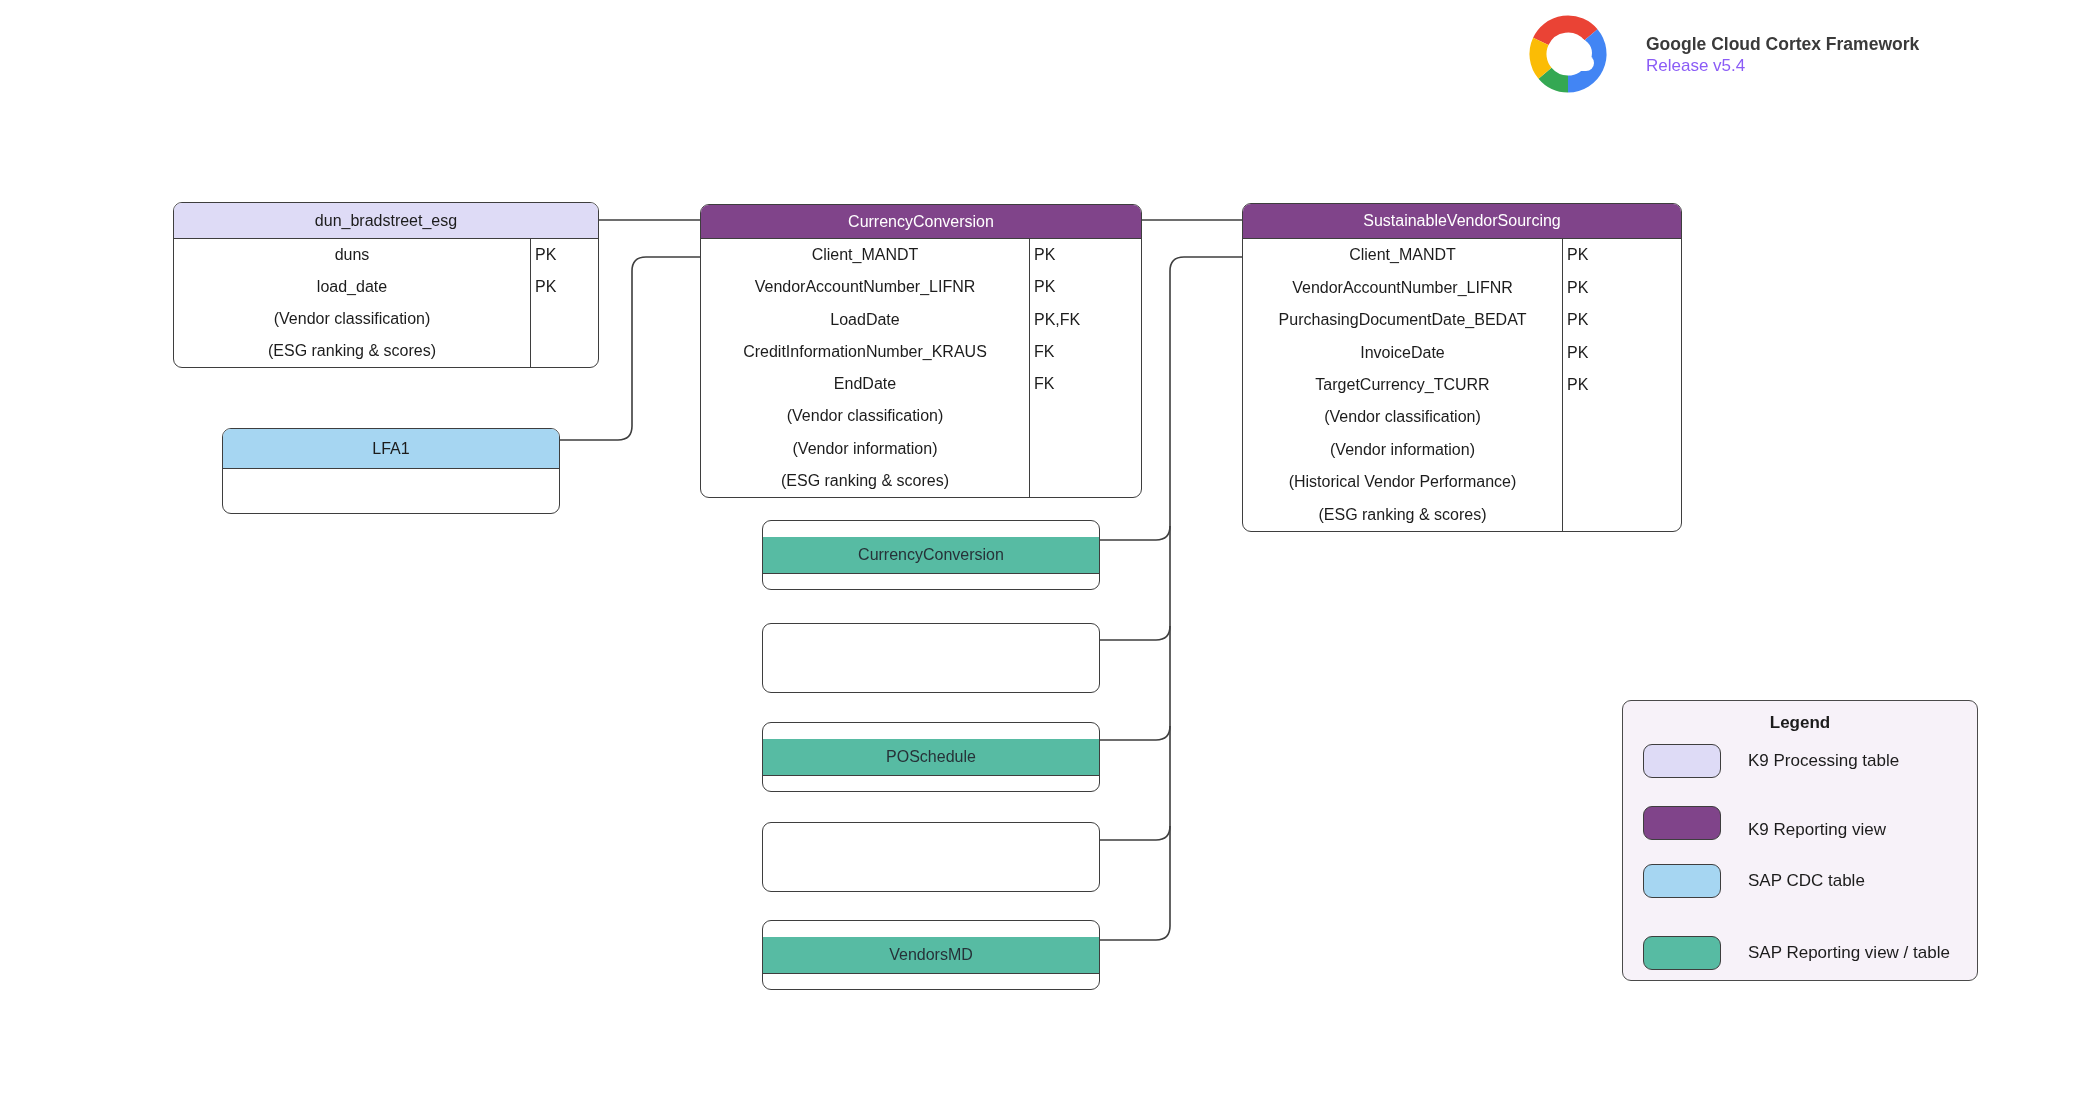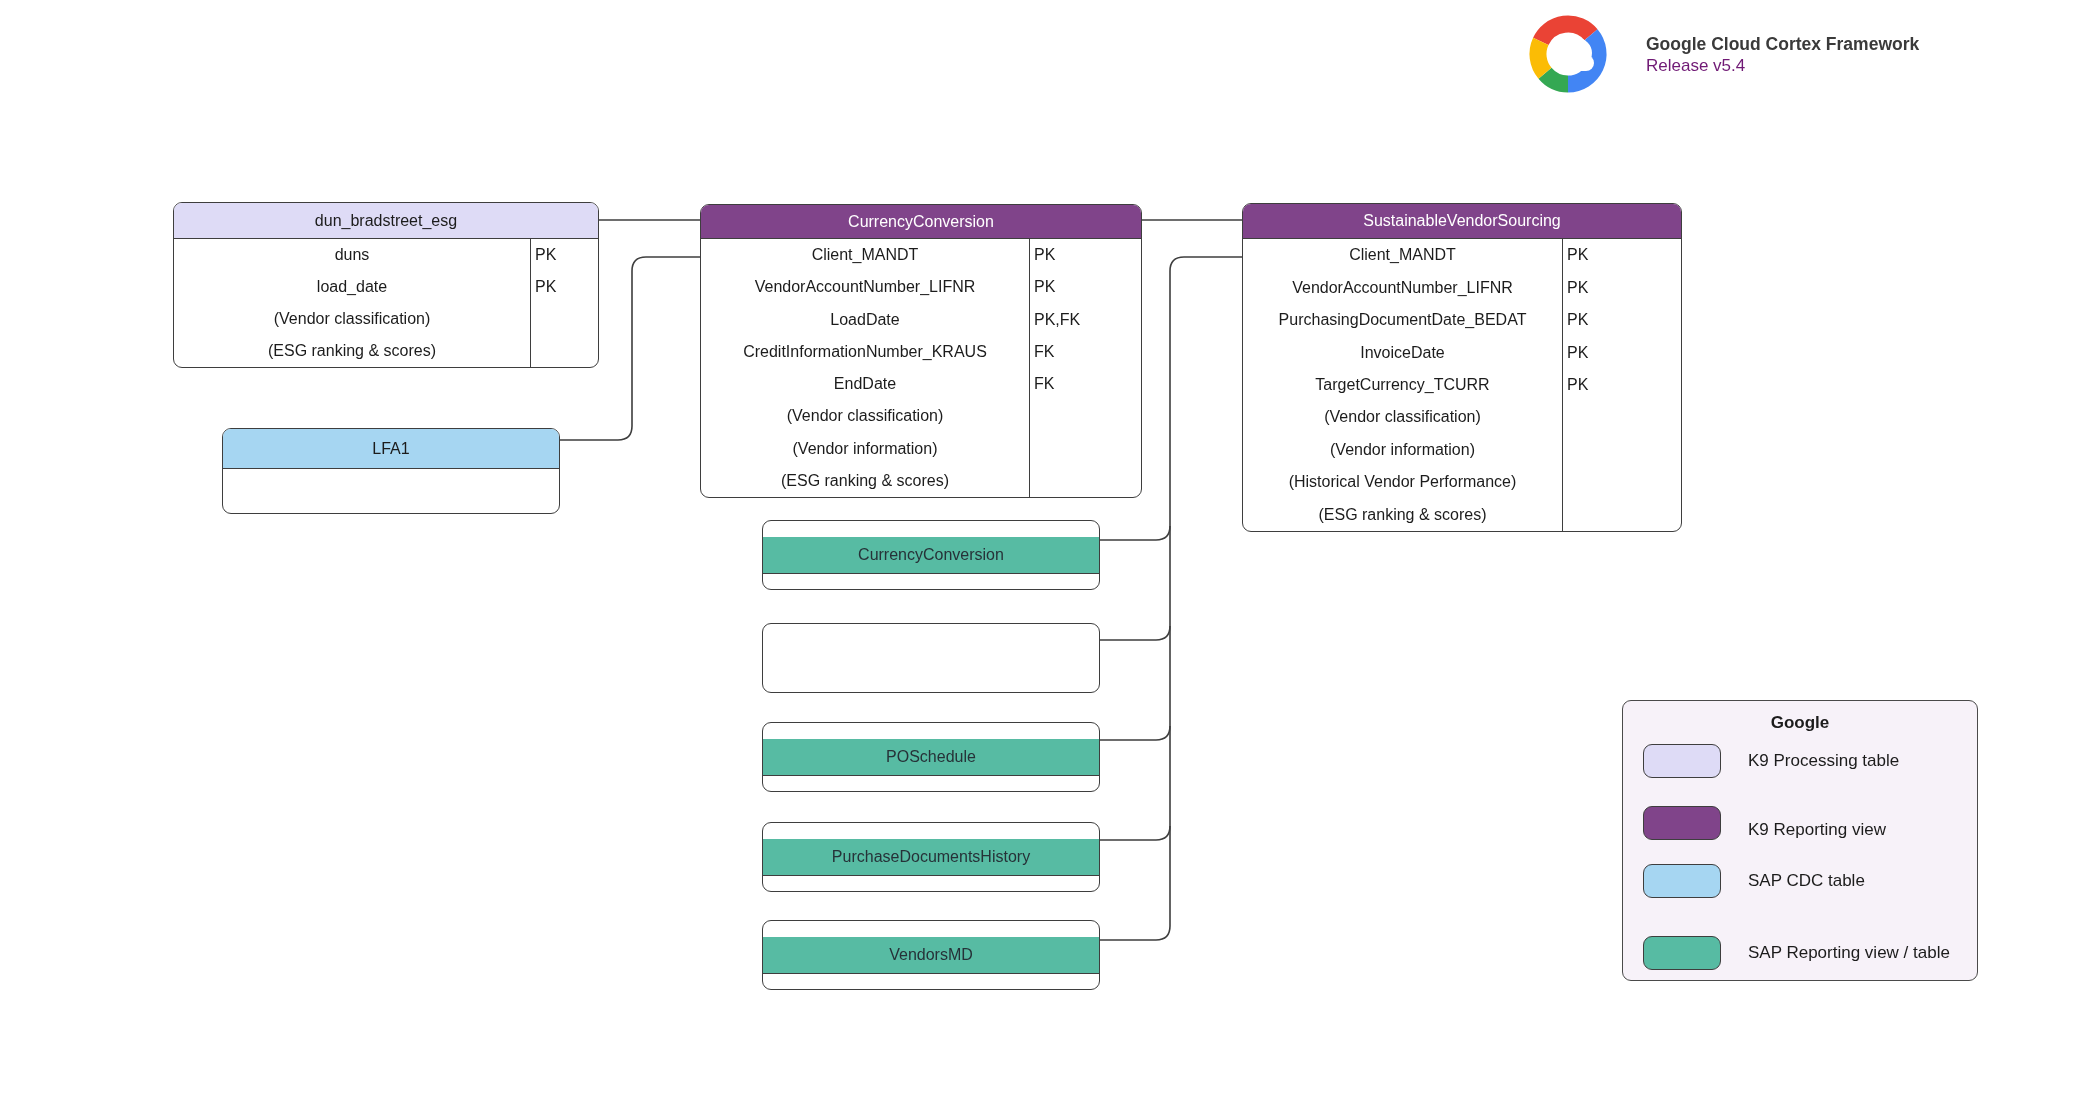--- a/index.html
+++ b/index.html
@@ -65,21 +65,21 @@
   .leg-label{margin-left:27px;font-size:17px;color:#1c1c1c;white-space:nowrap;}
   .li-0{top:43px;align-items:center;}  .li-0 .leg-swatch{background:#dedbf6;}
   .li-1{top:105px;align-items:flex-end;} .li-1 .leg-swatch{background:#80448a;}
   .li-2{top:163px;} .li-2 .leg-swatch{background:#a6d6f2;}
   .li-3{top:235px;} .li-3 .leg-swatch{background:#57bba3;}
 
   
   .brand-logo{position:absolute;left:1516px;top:12px;width:110px;height:84px;}
   .brand-text{position:absolute;left:1646px;top:33px;line-height:22px;}
   .brand-title{font-size:17.5px;font-weight:bold;color:#3a3a3a;}
-  .brand-subtitle{font-size:17px;color:#701a75;}
+  .brand-subtitle{font-size:17px;color:#8b5cf6;}
 </style>
 </head>
 <body>
 
 <div class="stage">
 
   <svg class="connectors" viewBox="0 0 2080 1120" aria-hidden="true">
     <path d="M 599 220 H 700"></path>
     <path d="M 1142 220 H 1242"></path>
     <path d="M 560 440 H 618 Q 632 440 632 426 V 271 Q 632 257 646 257 H 700"></path>
@@ -235,35 +235,32 @@
   </div>
 
   <div class="er-table t-teal t-pos">
     <div class="er-header hdr-teal">
       <span>POSchedule</span>
     </div>
     <div class="er-body"></div>
   </div>
 
   <div class="er-table t-teal t-pdh">
-    <div class="er-header hdr-teal">
-      <span>PurchaseDocumentsHistory</span>
-    </div>
     <div class="er-body"></div>
   </div>
 
   <div class="er-table t-teal t-vmd">
     <div class="er-header hdr-teal">
       <span>VendorsMD</span>
     </div>
     <div class="er-body"></div>
   </div>
 
   <div class="legend">
-    <div class="legend-title">Google</div>
+    <div class="legend-title">Legend</div>
     <div class="leg-item li-0">
       <div class="leg-swatch"></div>
       <div class="leg-label">K9 Processing table</div>
     </div>
     <div class="leg-item li-1">
       <div class="leg-swatch"></div>
       <div class="leg-label">K9 Reporting view</div>
     </div>
     <div class="leg-item li-2">
       <div class="leg-swatch"></div>

